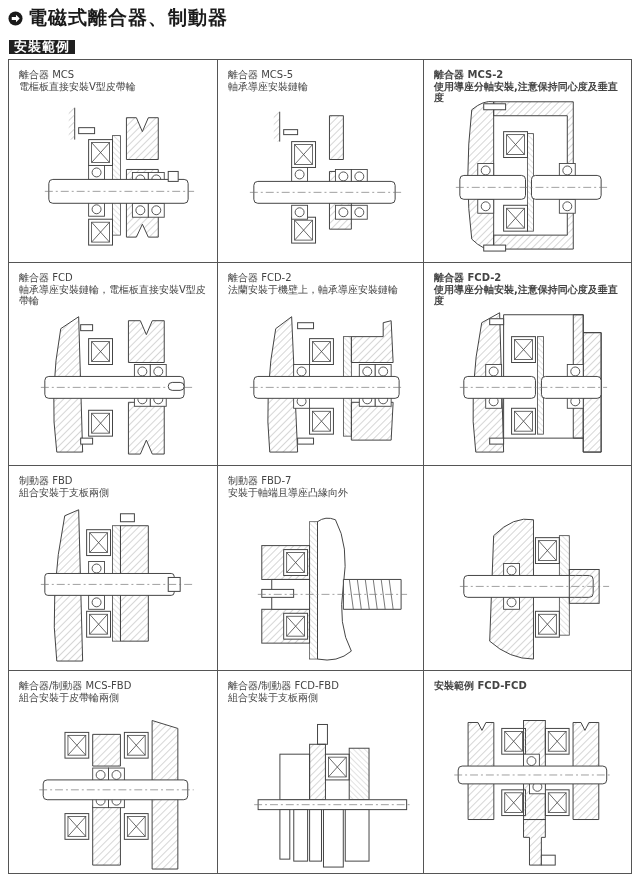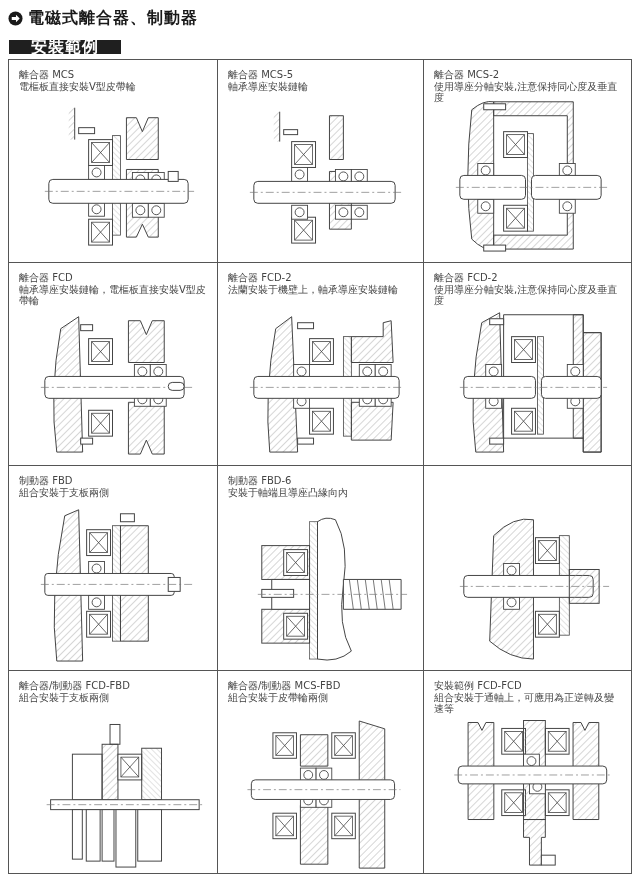--- a/index.html
+++ b/index.html
@@ -1,30 +1,30 @@
 <!DOCTYPE html>
 <html><head>
 <meta charset="utf-8">
 <style>
   * { box-sizing: border-box; margin: 0; padding: 0; }
   html, body { width: 640px; height: 878px; background: #ffffff; overflow: hidden; }
   body { position: relative; font-family: "DejaVu Sans", "Liberation Sans", sans-serif; color: #222; }
 
   .title-row { position: absolute; left: 8px; top: 6px; height: 24px; display: flex; align-items: center; }
   .title-icon { width: 15px; height: 15px; margin-right: 5px; }
-  .title-text { font-size: 16px; font-weight: bold; color: #1a1a1a; letter-spacing: 1px; }
-
-  .section-tag { position: absolute; left: 9px; top: 40px; height: 14px; padding: 0 22px;
-    background: #1f1f1f; color: #fff; font-size: 16px; font-weight: bold; line-height: 14px; letter-spacing: 1px; }
+  .title-text { font-size: 19px; font-weight: bold; color: #1a1a1a; letter-spacing: 1px; }
+
+  .section-tag { position: absolute; left: 9px; top: 40px; height: 14px; padding: 0 5px;
+    background: #1f1f1f; color: #fff; font-size: 13px; font-weight: bold; line-height: 14px; letter-spacing: 1px; }
 
   .grid { position: absolute; left: 8px; top: 59px; width: 624px; height: 815px;
     border: 1.3px solid #555; display: grid;
     grid-template-columns: 209px 206px 1fr; grid-template-rows: 203px 203px 205px 1fr; }
   .cell { position: relative; border-right: 1.3px solid #555; border-bottom: 1.3px solid #555; overflow: hidden; }
-  .cell:nth-child(3n) { border-right: none; }
+  .cell:nth-child(3n) { border-right: none; font-weight: bold; }
   .cell:nth-child(n+10) { border-bottom: none; }
 
   .cell-caption { position: absolute; left: 10px; top: 9px; right: 8px; font-size: 10px; line-height: 11.5px; color: #444; }
   .cell-caption .model { display: block; }
   .cell-caption .desc { display: block; }
   .drawing { position: absolute; left: 0; top: 0; width: 100%; height: 100%; }
 </style>
 </head>
 <body>
 
@@ -243,58 +243,37 @@
         <line x1="132" y1="114" x2="136" y2="144"></line>
           <line x1="140" y1="114" x2="144" y2="144"></line>
         <line x1="148" y1="114" x2="152" y2="144"></line>
           <line x1="156" y1="114" x2="160" y2="144"></line>
         <line x1="164" y1="114" x2="168" y2="144"></line>
           <line x1="172" y1="114" x2="176" y2="144"></line>
       </g>
       <line x1="40" y1="129" x2="190" y2="129" stroke="#777" stroke-dasharray="8 3 2 3" stroke-width="0.7"></line>
     </svg>
     <div class="cell-caption">
-      <span class="model">制動器 FBD-6</span>
-      <span class="desc">安裝于軸端且導座凸緣向內</span>
+      <span class="model">制動器 FBD-7</span>
+      <span class="desc">安裝于軸端且導座凸緣向外</span>
     </div>
   </div>
 
   <div class="cell">
     <svg class="drawing" viewBox="0 0 208 205">
       <path d="M70 70 Q90 50 110 54 L110 194 Q86 194 66 176 Z" fill="url(#hatch)" stroke="#444"></path>
       <use href="#coil" x="112" y="72"></use>
         <use href="#coil" x="112" y="146"></use>
       <rect x="136" y="70" width="10" height="100" fill="url(#hatch2)" stroke="#444" stroke-width="0.8"></rect>
       <use href="#bearing" x="80" y="98"></use>
         <use href="#bearing" x="80" y="130"></use>
       <rect x="40" y="110" width="130" height="22" rx="4" fill="#fff" stroke="#444"></rect>
       <rect x="146" y="104" width="30" height="34" fill="url(#hatch)" stroke="#444"></rect>
       <line x1="36" y1="121" x2="186" y2="121" stroke="#777" stroke-dasharray="8 3 2 3" stroke-width="0.7"></line>
     </svg>
-  </div>
-
-  <div class="cell">
-    <svg class="drawing" viewBox="0 0 206 204">
-      <rect x="100" y="54" width="10" height="20" fill="#fff" stroke="#444"></rect>
-      <rect x="62" y="84" width="30" height="46" fill="#fff" stroke="#444"></rect>
-      <rect x="92" y="74" width="16" height="56" fill="url(#hatch)" stroke="#444"></rect>
-      <use href="#coil" x="108" y="84"></use>
-      <rect x="132" y="78" width="20" height="52" fill="url(#hatch2)" stroke="#444"></rect>
-      <rect x="40" y="130" width="150" height="10" fill="#fff" stroke="#444"></rect>
-      <rect x="62" y="140" width="10" height="50" fill="#fff" stroke="#444"></rect>
-      <rect x="76" y="140" width="14" height="52" fill="#fff" stroke="#444"></rect>
-      <rect x="92" y="140" width="12" height="52" fill="#fff" stroke="#444"></rect>
-      <rect x="106" y="140" width="20" height="58" fill="#fff" stroke="#444"></rect>
-      <rect x="128" y="140" width="24" height="52" fill="#fff" stroke="#444"></rect>
-      <line x1="36" y1="135" x2="194" y2="135" stroke="#777" stroke-dasharray="8 3 2 3" stroke-width="0.7"></line>
-    </svg>
-    <div class="cell-caption">
-      <span class="model">離合器/制動器 FCD-FBD</span>
-      <span class="desc">組合安裝于支板兩側</span>
-    </div>
   </div>
 
   <div class="cell">
     <svg class="drawing" viewBox="0 0 209 204">
       <use href="#coil" x="56" y="62"></use>
         <use href="#coil" x="56" y="144"></use>
       <path d="M84 64 L112 64 L112 96 L84 96 Z" fill="url(#hatch)" stroke="#444"></path>
       <path d="M84 136 L112 136 L112 196 L84 196 Z" fill="url(#hatch)" stroke="#444"></path>
       <use href="#coil" x="116" y="62"></use>
         <use href="#coil" x="116" y="144"></use>
@@ -306,34 +285,54 @@
       <rect x="34" y="110" width="146" height="20" rx="4" fill="#fff" stroke="#444"></rect>
       <line x1="30" y1="120" x2="186" y2="120" stroke="#777" stroke-dasharray="8 3 2 3" stroke-width="0.7"></line>
     </svg>
     <div class="cell-caption">
       <span class="model">離合器/制動器 MCS-FBD</span>
       <span class="desc">組合安裝于皮帶輪兩側</span>
     </div>
   </div>
 
   <div class="cell">
+    <svg class="drawing" viewBox="0 0 206 204">
+      <rect x="100" y="54" width="10" height="20" fill="#fff" stroke="#444"></rect>
+      <rect x="62" y="84" width="30" height="46" fill="#fff" stroke="#444"></rect>
+      <rect x="92" y="74" width="16" height="56" fill="url(#hatch)" stroke="#444"></rect>
+      <use href="#coil" x="108" y="84"></use>
+      <rect x="132" y="78" width="20" height="52" fill="url(#hatch2)" stroke="#444"></rect>
+      <rect x="40" y="130" width="150" height="10" fill="#fff" stroke="#444"></rect>
+      <rect x="62" y="140" width="10" height="50" fill="#fff" stroke="#444"></rect>
+      <rect x="76" y="140" width="14" height="52" fill="#fff" stroke="#444"></rect>
+      <rect x="92" y="140" width="12" height="52" fill="#fff" stroke="#444"></rect>
+      <rect x="106" y="140" width="20" height="58" fill="#fff" stroke="#444"></rect>
+      <rect x="128" y="140" width="24" height="52" fill="#fff" stroke="#444"></rect>
+      <line x1="36" y1="135" x2="194" y2="135" stroke="#777" stroke-dasharray="8 3 2 3" stroke-width="0.7"></line>
+    </svg>
+    <div class="cell-caption">
+      <span class="model">離合器/制動器 FCD-FBD</span>
+      <span class="desc">組合安裝于支板兩側</span>
+    </div>
+  </div>
+
+  <div class="cell">
     <svg class="drawing" viewBox="0 0 208 204">
       <path d="M44 52 L54 52 L58 60 L62 52 L70 52 L70 150 L44 150 Z" fill="url(#hatch)" stroke="#444"></path>
       <path d="M150 52 L158 52 L162 60 L166 52 L176 52 L176 150 L150 150 Z" fill="url(#hatch)" stroke="#444"></path>
       <use href="#coil" x="78" y="58"></use>
         <use href="#coil" x="122" y="58"></use>
       <use href="#coil" x="78" y="120"></use>
         <use href="#coil" x="122" y="120"></use>
       <rect x="100" y="50" width="22" height="100" fill="url(#hatch)" stroke="#444"></rect>
       <use href="#bearing" x="100" y="84"></use>
         <use href="#bearing" x="106" y="110"></use>
       <rect x="34" y="96" width="150" height="18" rx="4" fill="#fff" stroke="#444"></rect>
       <line x1="30" y1="105" x2="188" y2="105" stroke="#777" stroke-dasharray="8 3 2 3" stroke-width="0.7"></line>
       <path d="M100 150 L122 150 L122 168 L118 168 L118 196 L106 196 L106 168 L100 168 Z" fill="url(#hatch)" stroke="#444"></path>
       <rect x="118" y="186" width="14" height="10" fill="#fff" stroke="#444"></rect>
     </svg>
     <div class="cell-caption">
       <span class="model">安裝範例 FCD-FCD</span>
-      <span class="desc">組合安裝于通軸上，可應用為正逆轉及變速等</span>
     </div>
   </div>
 
 </div>
 
 </body></html>

